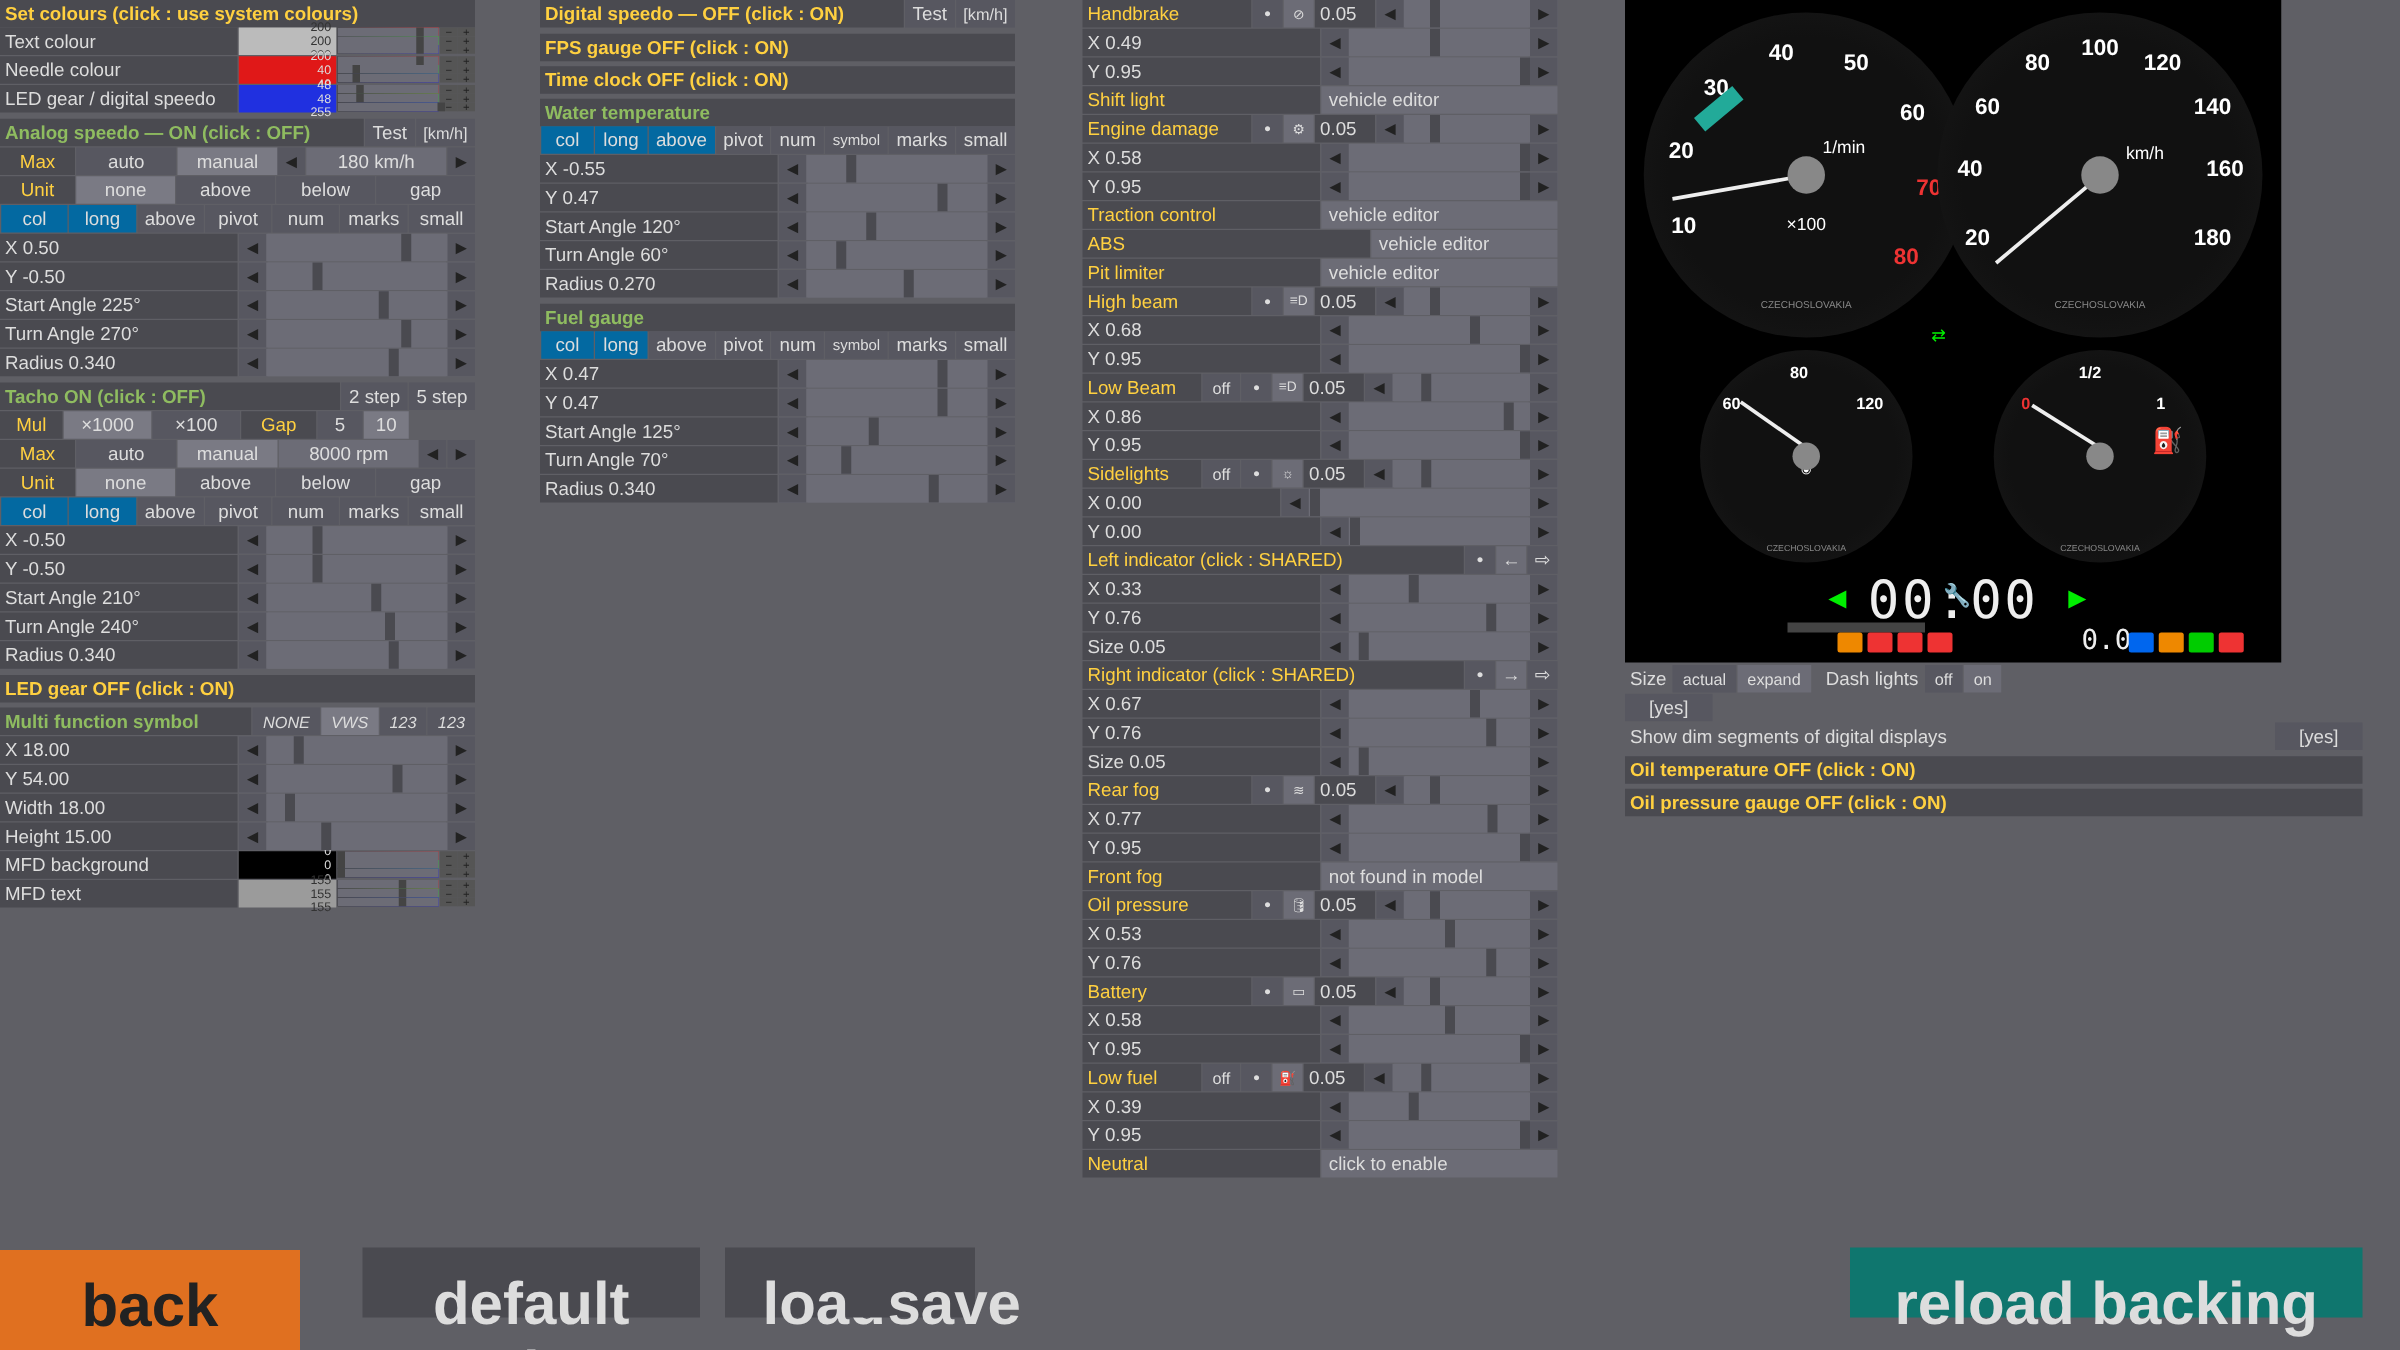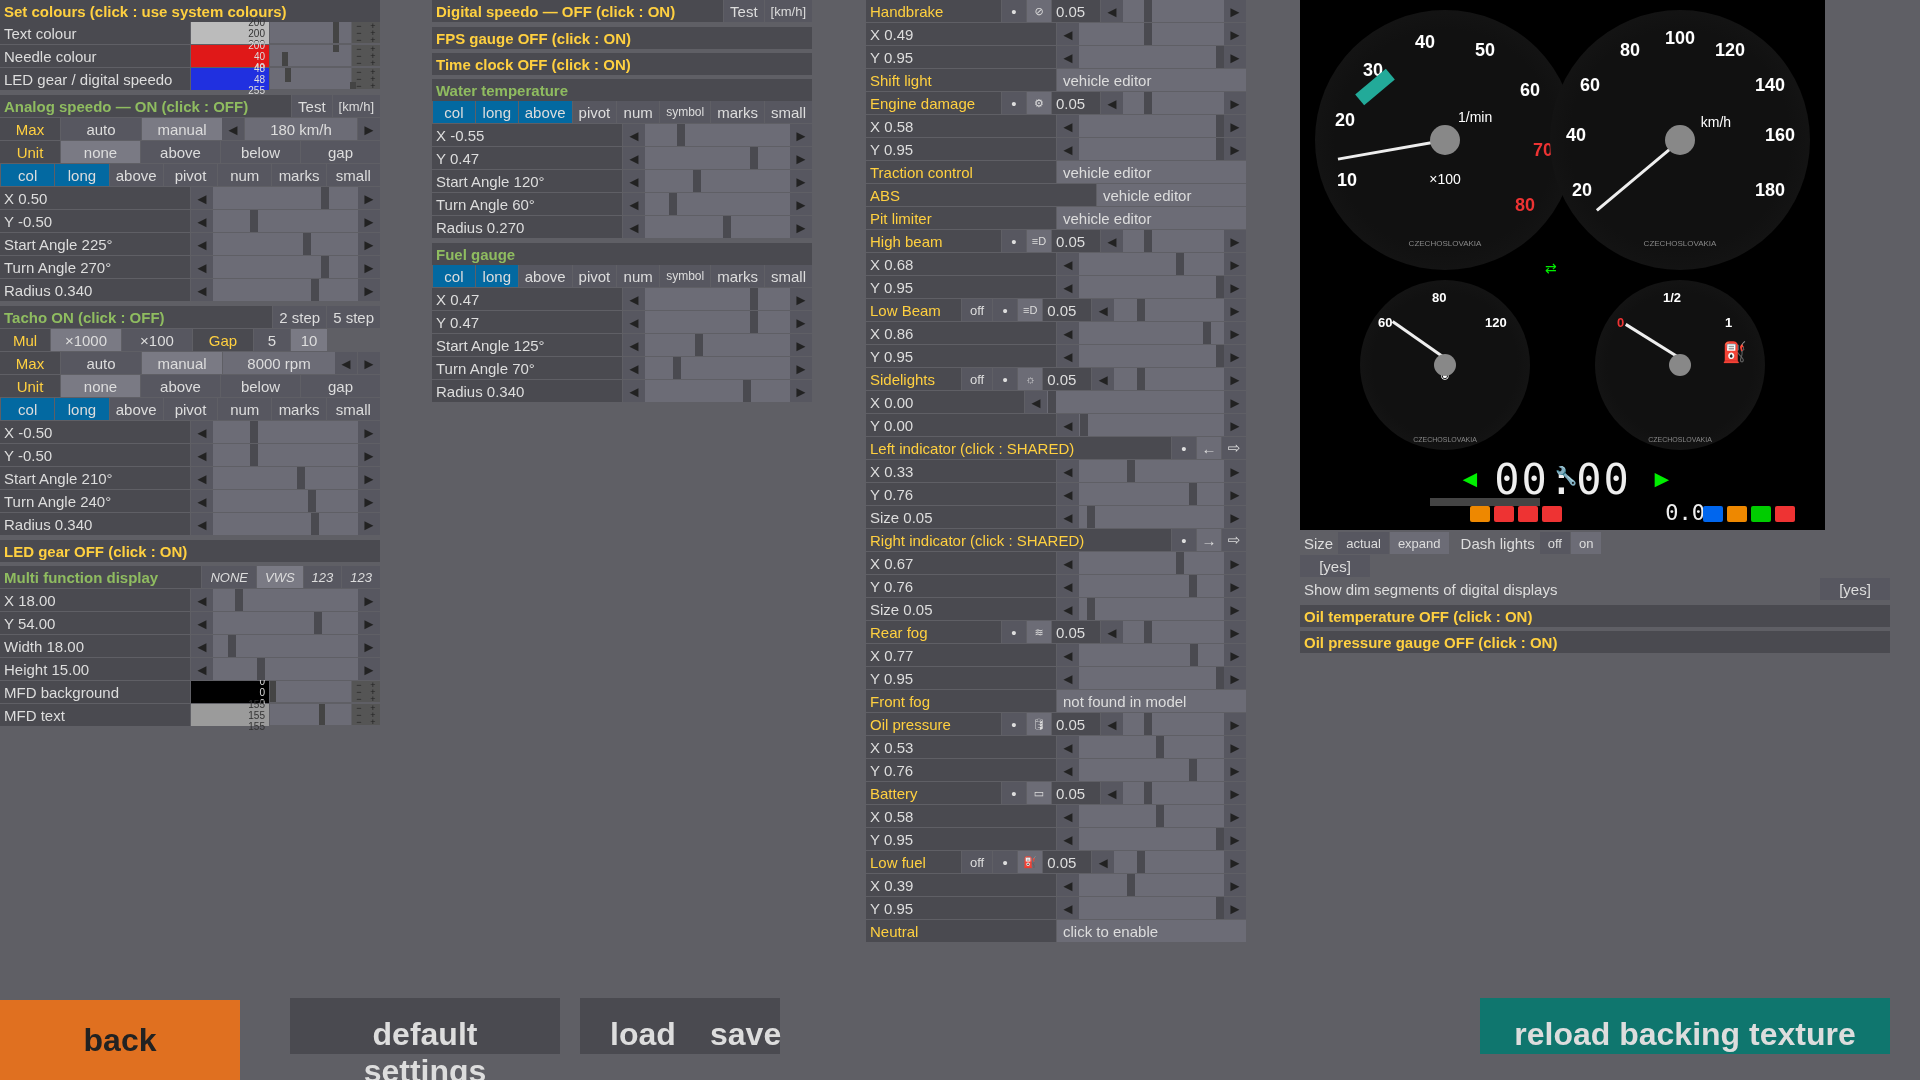--- a/index.html
+++ b/index.html
@@ -41,21 +41,21 @@
 .tog{padding:2px 8px;background:#575760;display:flex;align-items:center;justify-content:center;cursor:pointer;margin-left:1px;font-size:13px}
 .tog.on{background:#6c6c76}
 .iconcell{width:24px;height:22px;display:flex;align-items:center;justify-content:center;margin-left:1px}
 .dashpreview{width:525px;height:530px;background:#000;position:relative;margin-bottom:2px}
 .gauge{position:absolute;border-radius:50%;background:radial-gradient(circle,#111 60%,#1a1a1a 100%)}
 .gauge.tach{width:260px;height:260px;left:15px;top:10px}
 .gauge.speed{width:260px;height:260px;right:15px;top:10px}
 .gauge.temp{width:170px;height:170px;left:60px;top:280px}
 .gauge.fuel{width:170px;height:170px;right:60px;top:280px}
 .needle{position:absolute;left:50%;top:50%;width:3px;height:42%;background:#eee;transform-origin:50% 100%;margin-left:-1.5px;margin-top:-42%}
-.bigbtn{position:absolute;bottom:0;padding:18px 30px;font-size:32px;border:none;cursor:pointer;font-weight:bold}
+.bigbtn{position:absolute;bottom:0;padding:18px 30px;font-size:48px;border:none;cursor:pointer;font-weight:bold}
 .back{left:0;width:240px;height:80px;background:#e07020;color:#222}
 .defbtn{left:290px;background:#4a4a50;color:#ddd;width:270px;height:56px;bottom:26px}
 .loadbtn{left:580px;background:#4a4a50;color:#ddd;width:100px;height:56px;bottom:26px}
 .savebtn{left:680px;background:#4a4a50;color:#ddd;width:100px;height:56px;bottom:26px}
 .reloadbtn{right:30px;background:#0f766e;color:#ddd;width:410px;height:56px;bottom:26px}
 .optrow{display:flex;height:22px;margin-bottom:1px;align-items:stretch}
 .optlab{flex:1;background:transparent;padding:2px 4px;display:flex;align-items:center}
 .optval{width:70px;background:#575760;display:flex;align-items:center;justify-content:center}
 .dashicons{position:absolute;bottom:8px;display:flex;gap:4px}
 .di{width:20px;height:16px;border-radius:2px}
@@ -330,21 +330,21 @@
         </div>
         <div class="sla">►</div>
       </div>
     </div>
 
  <div style="height:4px"></div>
  <div class="hdr yel">LED gear OFF (click : ON)</div>
 
  <div style="height:4px"></div>
  <div class="row">
-  <div class="hdr grn" style="flex:1">Multi function display</div>
+  <div class="hdr grn" style="flex:1">Multi function symbol</div>
   <div class="mfbtn">NONE</div>
   <div class="mfbtn on">VWS</div>
   <div class="mfbtn">123</div>
   <div class="mfbtn">123</div>
  </div>
  <div class="row">
       <div class="lab" style="width:190px">X 18.00</div>
       <div class="sld">
         <div class="sla">◄</div>
         <div class="sbar">

